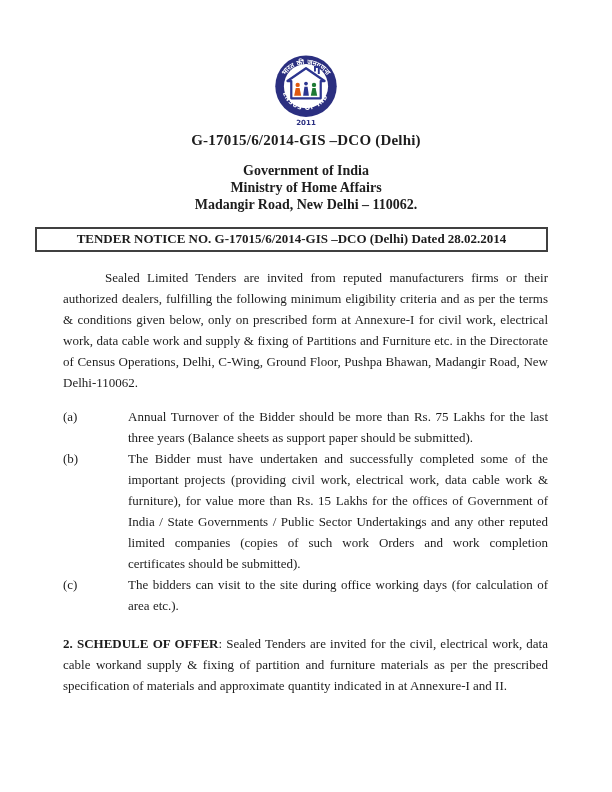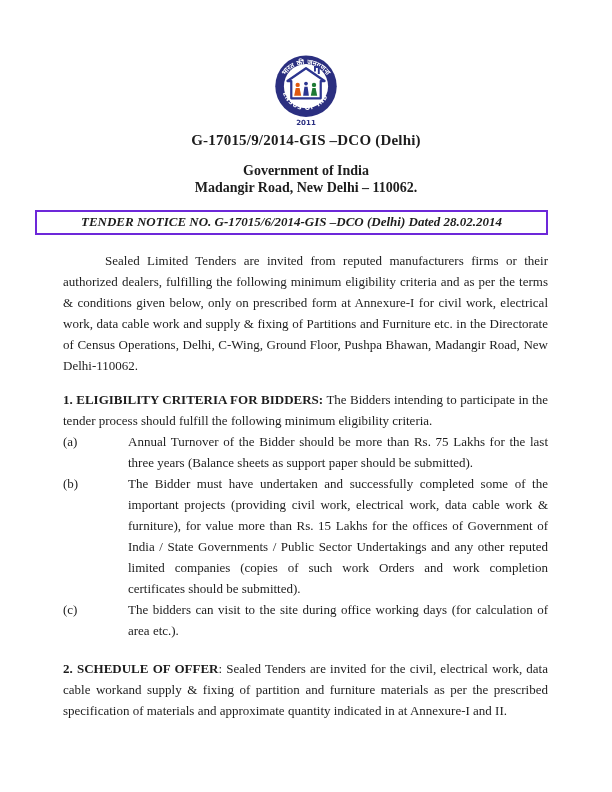--- a/index.html
+++ b/index.html
@@ -28,26 +28,25 @@
   }
   .header-block {
     text-align: center;
     font-weight: bold;
     font-size: 14px;
     line-height: 17px;
     margin-top: 13px;
   }
   .notice-box {
     margin: 14px 64px 0 35px;
-    border: 2px solid #6d28d9;
+    border: 2px solid #404040;
     text-align: center;
     font-weight: bold;
     font-size: 13px;
     padding: 2px 2px 3px 2px;
-    font-style: italic;
   }
   .body-content {
     margin: 0 64px 0 63px;
     font-size: 13px;
     line-height: 21px;
   }
   .intro {
     margin-top: 15px;
     text-align: justify;
     text-indent: 42px;
@@ -93,37 +92,35 @@
         <path d="M45.5 65 L47.5 51 L52.5 51 L54.5 65 Z"></path>
       </g>
       <g fill="#1e7a34">
         <circle cx="62.5" cy="48" r="3.4"></circle>
         <path d="M57.5 65 L60 53 L65 53 L67.5 65 Z"></path>
       </g>
       <text x="50" y="110" font-size="11" font-weight="bold" text-anchor="middle" font-family="DejaVu Sans, sans-serif" fill="#2b2f80">2011</text>
     </svg>
   </div>
 
-  <div class="doc-ref">G-17015/9/2014-GIS –DCO (Delhi)</div>
+  <div class="doc-ref">G-17015/6/2014-GIS –DCO (Delhi)</div>
 
   <div class="header-block">
     <div>Government of India</div>
+    <div>Ministry of Home Affairs</div>
     <div>Madangir Road, New Delhi – 110062.</div>
   </div>
 
   <div class="notice-box">TENDER NOTICE NO. G-17015/6/2014-GIS –DCO (Delhi) Dated 28.02.2014</div>
 
   <div class="body-content">
 
     <p class="intro">Sealed Limited Tenders are invited from reputed manufacturers firms or their authorized dealers, fulfilling the following minimum eligibility criteria and as per the terms &amp; conditions given below, only on prescribed form at Annexure-I for civil work, electrical work, data cable work and supply &amp; fixing of Partitions and Furniture etc. in the Directorate of Census Operations, Delhi, C-Wing, Ground Floor, Pushpa Bhawan, Madangir Road, New Delhi-110062.</p>
 
     <div class="section1">
-      <p class="sec-heading">
-        <span class="bold">1. ELIGIBILITY CRITERIA FOR BIDDERS:</span><span> The Bidders intending to participate in the tender process should fulfill the following minimum eligibility criteria.</span>
-      </p>
       <div class="list-item">
         <span class="list-label">(a)</span>
         <div class="list-text">Annual Turnover of the Bidder should be more than Rs. 75 Lakhs for the last three years (Balance sheets as support paper should be submitted).</div>
       </div>
       <div class="list-item">
         <span class="list-label">(b)</span>
         <div class="list-text">The Bidder must have undertaken and successfully completed some of the important projects (providing civil work, electrical work, data cable work &amp; furniture), for value more than Rs. 15 Lakhs for the offices of Government of India / State Governments / Public Sector Undertakings and any other reputed limited companies (copies of such work Orders and work completion certificates should be submitted).</div>
       </div>
       <div class="list-item">
         <span class="list-label">(c)</span>

